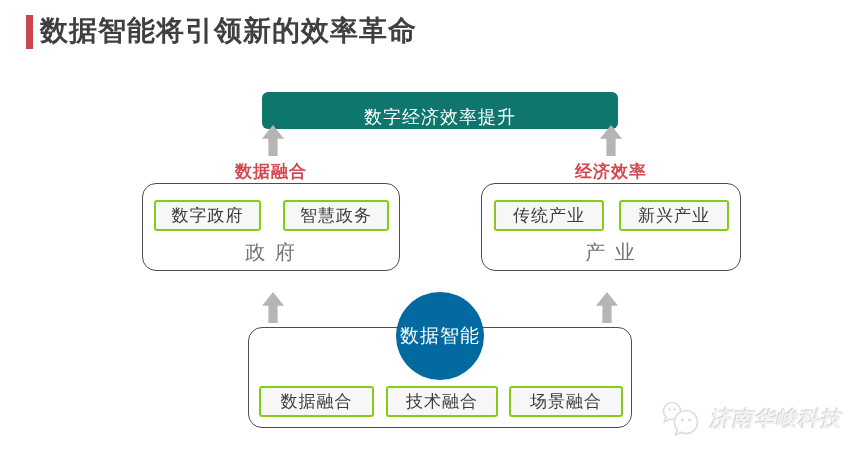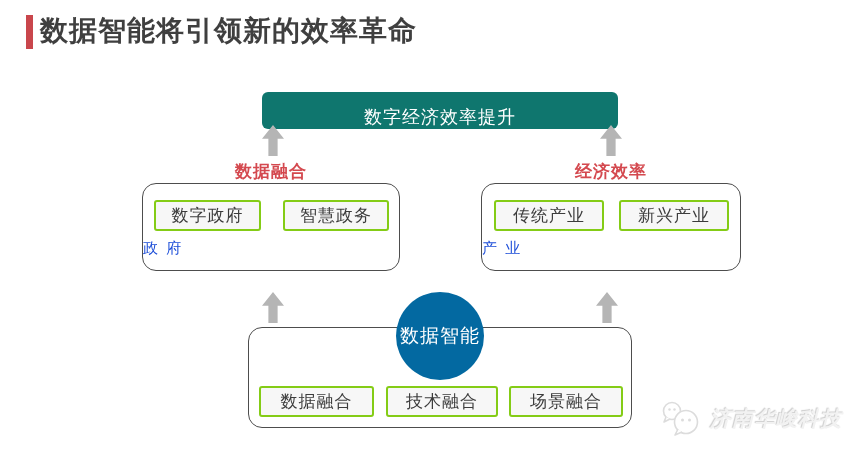--- a/index.html
+++ b/index.html
@@ -96,22 +96,23 @@
   .chip-r1 { left: 12px;  top: 16px; width: 110px; height: 31px; text-align: right; }
   .chip-r2 { left: 137px; top: 16px; width: 110px; height: 31px; }
   .chip-b1 { left: 10px;  top: 58px; width: 115px; height: 31px; }
   .chip-b2 { left: 137px; top: 58px; width: 112px; height: 31px; }
   .chip-b3 { left: 260px; top: 58px; width: 114px; height: 31px; }
 
   .category-label {
     position: absolute;
     left: 0; right: 0;
     top: 55px;
-    font-size: 15px;
-    color: #1d4ed8;
+    text-align: center;
+    font-size: 20px;
+    color: #737373;
     letter-spacing: 2px;
   }
 
   
   .center-circle {
     position: absolute;
     left: 396px; top: 292px;
     width: 88px; height: 88px;
     border-radius: 50%;
     background: #0369a1;

